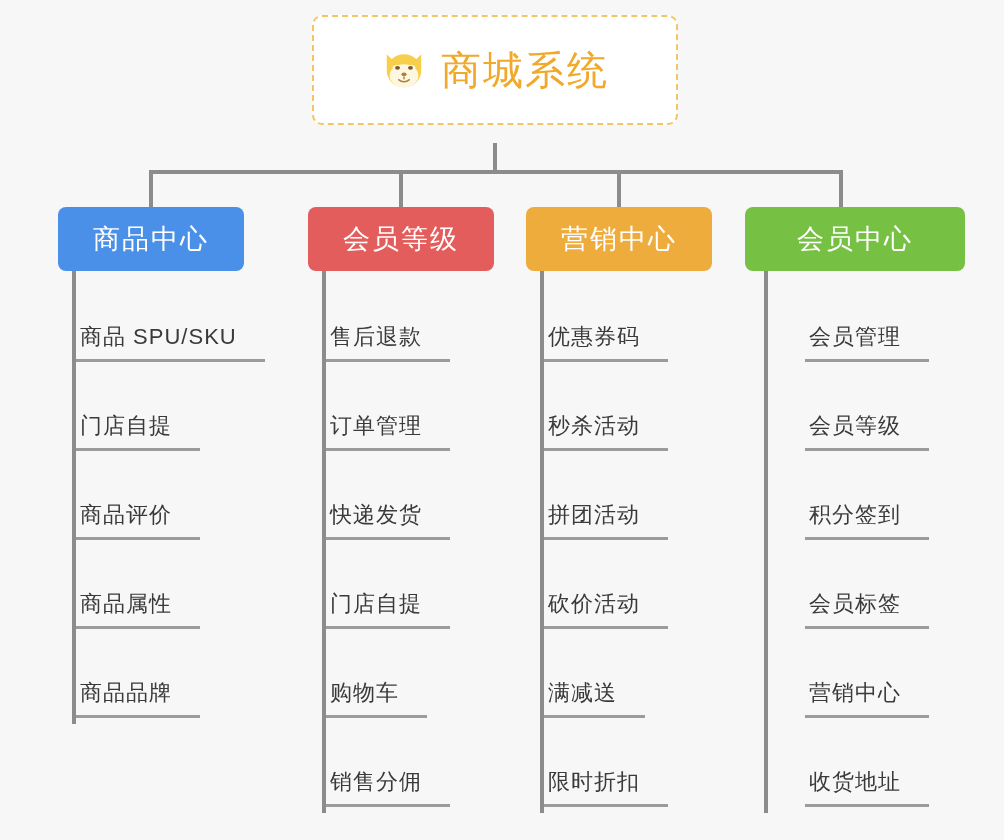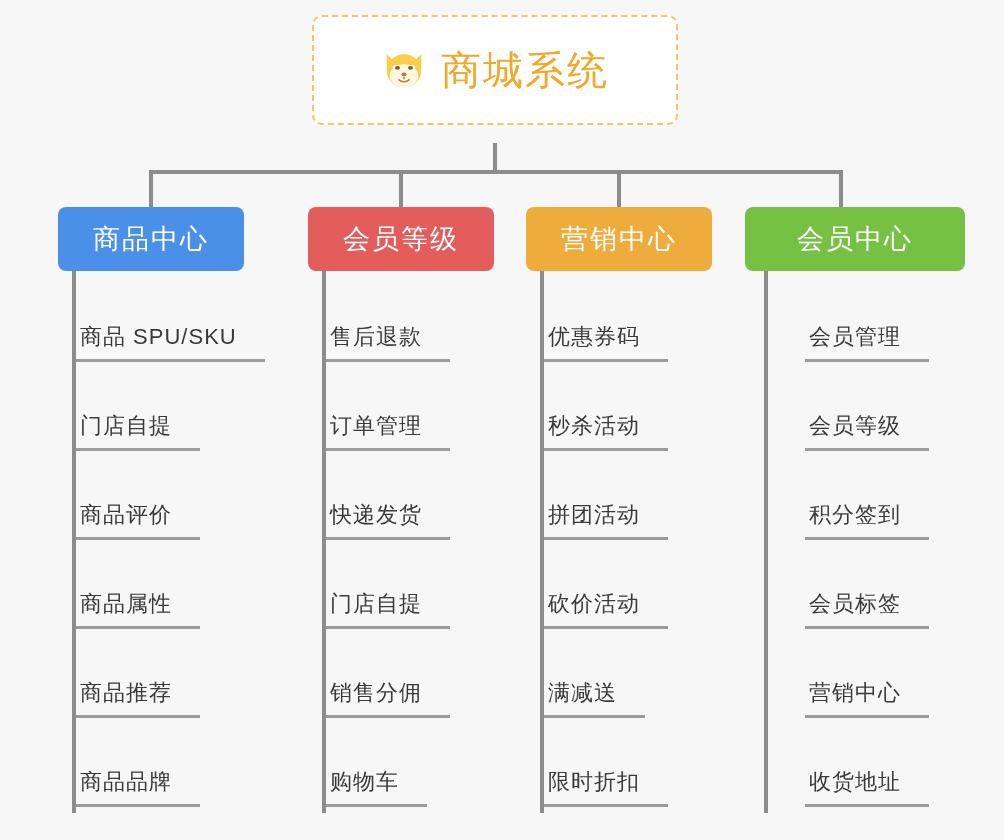--- a/index.html
+++ b/index.html
@@ -153,23 +153,20 @@
       <div class="leaf-item">
           <span class="leaf-label">门店自提</span>
         </div>
       <div class="leaf-item">
           <span class="leaf-label">商品评价</span>
         </div>
       <div class="leaf-item">
           <span class="leaf-label">商品属性</span>
         </div>
       <div class="leaf-item">
-          <span class="leaf-label">商品推荐</span>
-        </div>
-      <div class="leaf-item">
           <span class="leaf-label">商品品牌</span>
         </div>
     </div>
   </div>
 
   <div class="column" style="left:308px; width:220px;">
     <div class="cat-box" style="width:186px; background:#e35d5d;">
       <span>会员等级</span>
     </div>
     <div class="leaf-list" style="margin-left:14px;">
@@ -180,24 +177,24 @@
       <div class="leaf-item">
           <span class="leaf-label">订单管理</span>
         </div>
       <div class="leaf-item">
           <span class="leaf-label">快递发货</span>
         </div>
       <div class="leaf-item">
           <span class="leaf-label">门店自提</span>
         </div>
       <div class="leaf-item">
+          <span class="leaf-label">购物车</span>
+        </div>
+      <div class="leaf-item">
           <span class="leaf-label">销售分佣</span>
-        </div>
-      <div class="leaf-item">
-          <span class="leaf-label">购物车</span>
         </div>
     </div>
   </div>
 
   <div class="column" style="left:526px; width:220px;">
     <div class="cat-box" style="width:186px; background:#eeac3d;">
       <span>营销中心</span>
     </div>
     <div class="leaf-list" style="margin-left:14px;">
       <div class="leaf-spine"></div>

